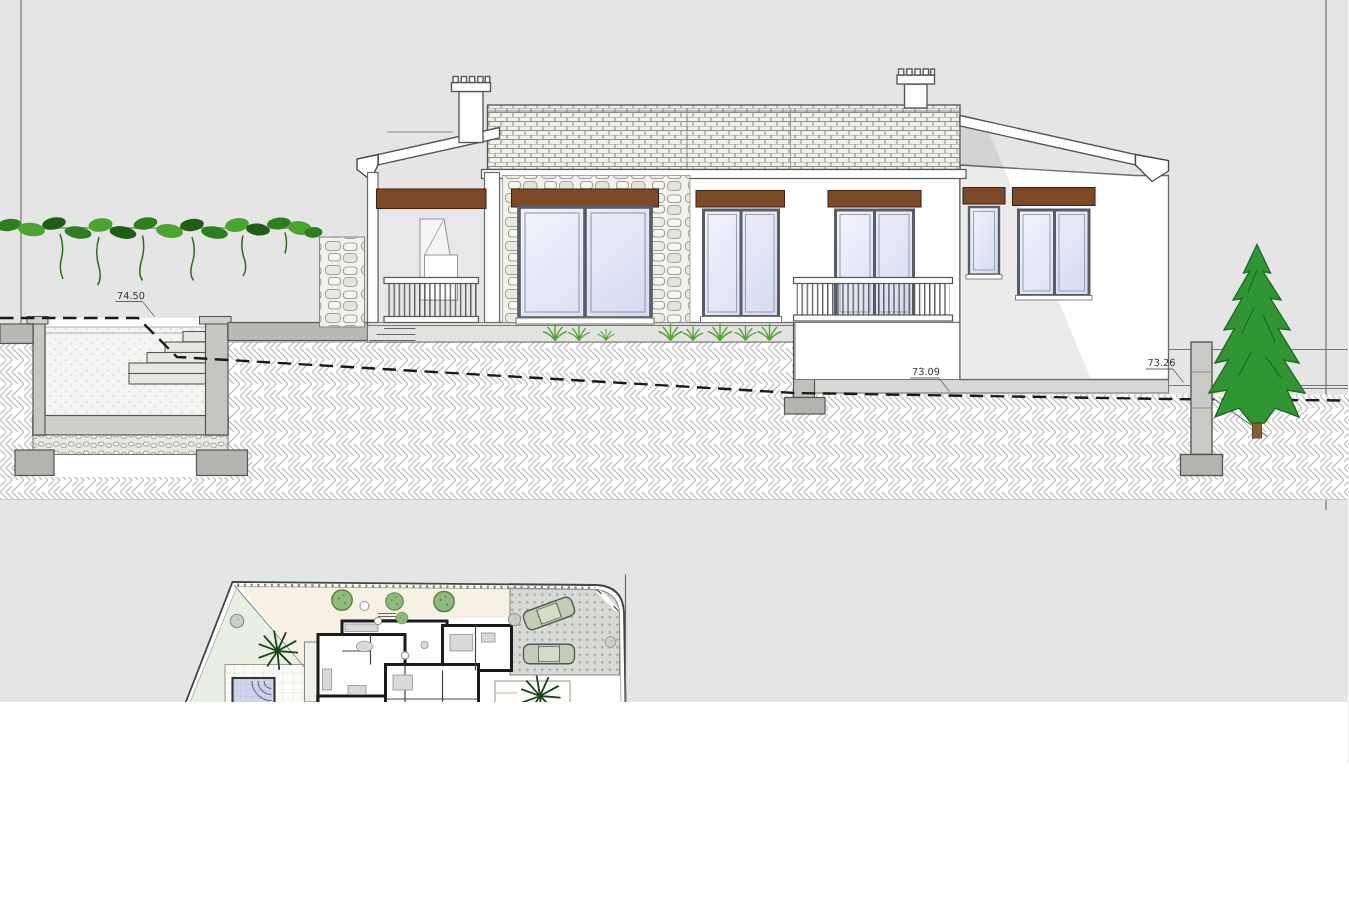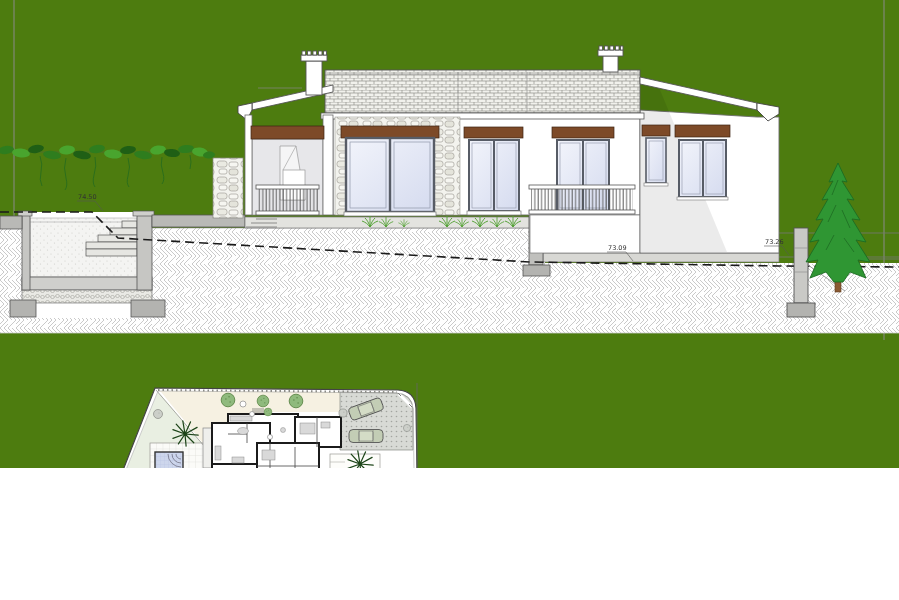--- a/index.html
+++ b/index.html
@@ -1,16 +1,16 @@
 <!DOCTYPE html>
 <html><head>
 <meta charset="utf-8">
 <style>
   html,body{margin:0;padding:0;background:#ffffff;}
-  .sheet{position:relative;width:899px;height:468px;background:#4d7c0f;overflow:hidden;
+  .sheet{position:relative;width:899px;height:468px;background:#e5e5e5;overflow:hidden;
          font-family:"DejaVu Sans", sans-serif;}
   svg text{font-family:"DejaVu Sans", sans-serif;fill:#333;}
 </style>
 </head>
 <body>
 
 <div class="sheet">
 <svg width="899" height="600" viewBox="0 0 899 600" xmlns="http://www.w3.org/2000/svg">
 <defs>
   <linearGradient id="gGlass" x1="0" y1="0" x2="1" y2="1">

